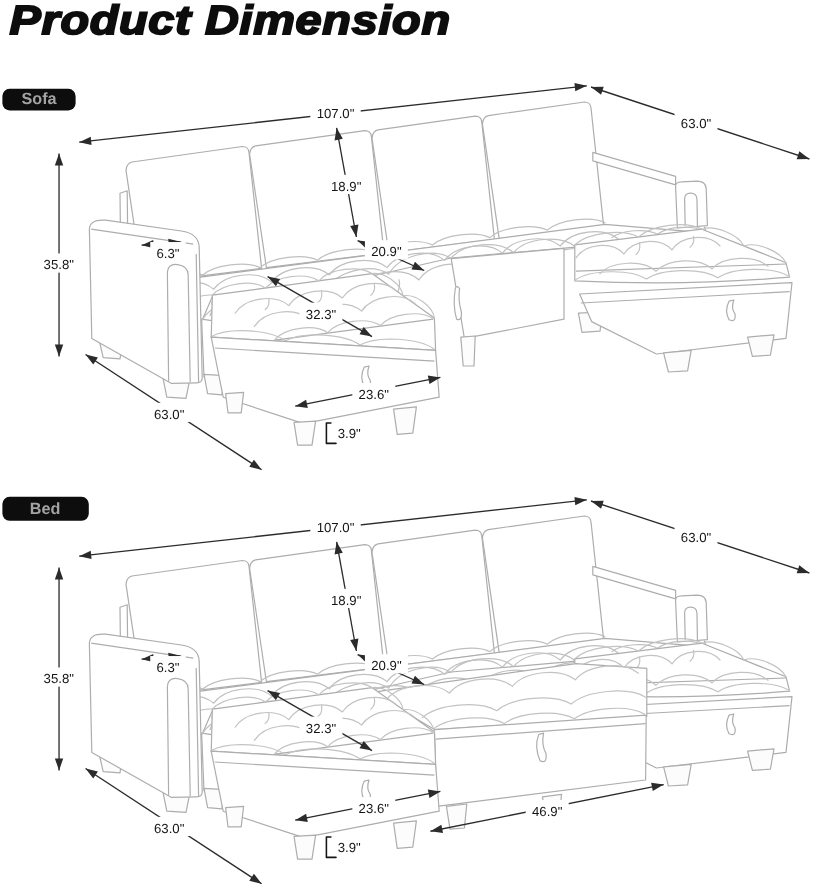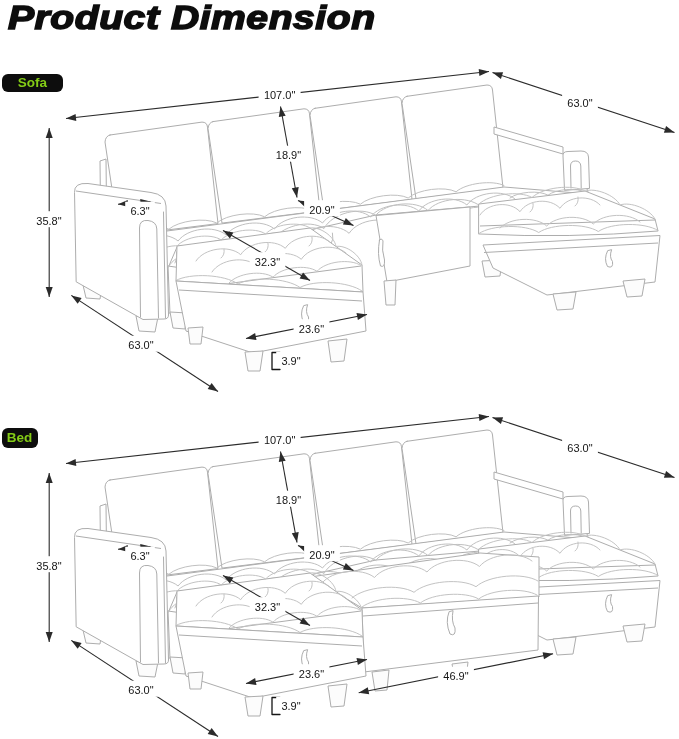--- a/index.html
+++ b/index.html
@@ -1,22 +1,22 @@
 <!DOCTYPE html>
 <html><head><meta charset="utf-8">
 <style>
 html,body{margin:0;padding:0;background:#fff;width:679px;height:739px;overflow:hidden;-webkit-font-smoothing:antialiased}
 *{box-sizing:border-box}
 .title{position:absolute;left:8px;top:-2px;font-family:"Liberation Sans",sans-serif;
  font-weight:bold;font-style:italic;font-size:34px;color:#0d0d0d;letter-spacing:0.5px;
  -webkit-text-stroke:1.6px #0d0d0d;transform:scaleX(1.148);transform-origin:0 0;}
-.badge{position:absolute;background:#0d0d0d;color:#84cc16;font-family:"Liberation Sans",sans-serif;
+.badge{position:absolute;background:#0d0d0d;color:#a3a3a3;font-family:"Liberation Sans",sans-serif;
  font-weight:bold;border-radius:6px;display:flex;align-items:center;justify-content:center;}
 #sofa{left:2px;top:73.5px;width:61px;height:18.5px;font-size:13.5px;}
-#bed{left:1.5px;top:428px;width:36px;height:19.5px;font-size:13.5px;}
+#bed{left:1.5px;top:414px;width:72px;height:19.5px;font-size:13.5px;}
 svg{position:absolute;left:0;top:0}
 </style></head>
 <body>
 <svg width="679" height="739" viewBox="0 0 679 739">
     <g>
       <path d="M 110.0 135.0 L 202.0 122.1 Q 207.0 122.1 207.5 127.1 L 218.0 223.6 L 119.0 236.0 L 105.0 142.0 Q 105.5 136.0 110.0 135.0 Z" fill="#fff" stroke="#adadad" stroke-width="1.0" stroke-linejoin="round" stroke-linecap="round"></path>
       <path d="M 213.0 121.6 L 304.0 108.8 Q 309.0 108.8 309.5 113.8 L 320.0 210.9 L 222.0 223.1 L 208.0 128.6 Q 208.5 122.6 213.0 121.6 Z" fill="#fff" stroke="#adadad" stroke-width="1.0" stroke-linejoin="round" stroke-linecap="round"></path>
       <path d="M 315.0 108.3 L 396.0 96.8 Q 401.0 96.8 401.5 101.8 L 412.0 199.4 L 324.0 210.4 L 310.0 115.3 Q 310.5 109.3 315.0 108.3 Z" fill="#fff" stroke="#adadad" stroke-width="1.0" stroke-linejoin="round" stroke-linecap="round"></path>
       <path d="M 407.0 96.3 L 487.0 85.0 Q 492.0 85.0 492.5 90.0 L 503.0 188.0 L 416.0 198.9 L 402.0 103.3 Q 402.5 97.3 407.0 96.3 Z" fill="#fff" stroke="#adadad" stroke-width="1.0" stroke-linejoin="round" stroke-linecap="round"></path>
       <polygon points="100.0,161.0 106.0,159.0 107.0,252.0 101.0,254.0" fill="#fff" stroke="#adadad" stroke-width="1.0" stroke-linejoin="round"></polygon>

